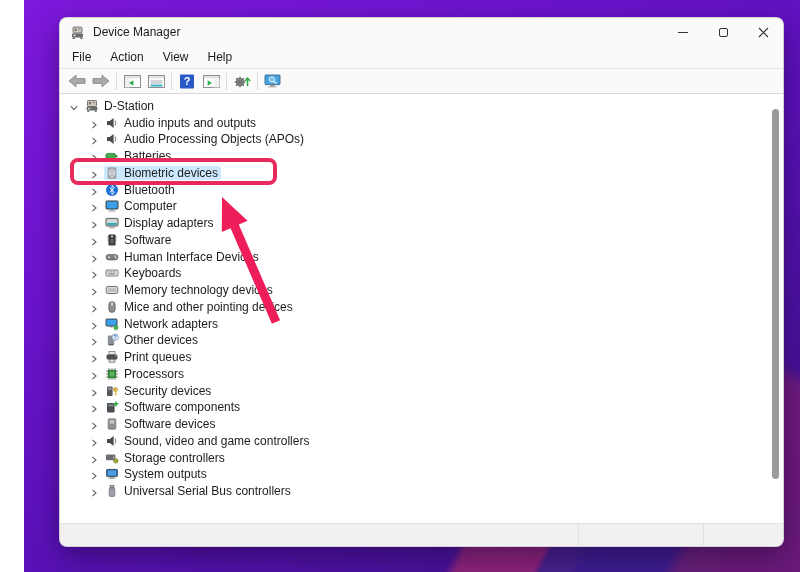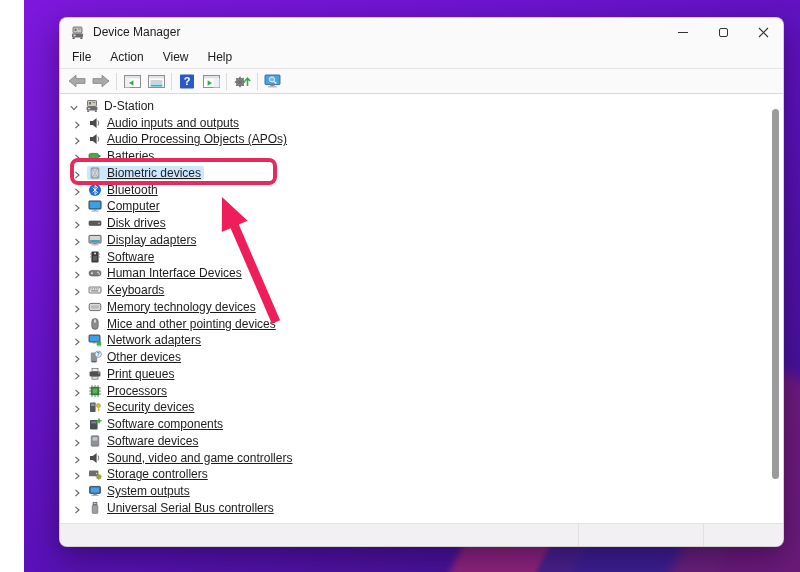--- a/index.html
+++ b/index.html
@@ -33,21 +33,21 @@
   #toolbar { position:absolute; left:0; top:51px; right:0; height:25px; background:#fbfafb;
              border-bottom:1px solid #d9d7da; display:flex; align-items:center; padding-left:5px; }
   .tb-btn { width:24px; height:21px; display:flex; align-items:center; justify-content:center; border-radius:3px; }
   .tb-sep { width:1px; height:17px; background:#dcdadd; margin:0 3px; }
 
   
   #tree { position:absolute; left:1px; top:76px; right:1px; bottom:23px; background:#fff; overflow:hidden; padding-top:2px; }
   .tree-row { height:16.75px; display:flex; align-items:flex-end; font-size:12px; color:#1c1c1c; white-space:nowrap; }
   .tree-row .chev { width:10px; height:10px; display:inline-flex; flex:0 0 auto; }
   .depth0 { padding-left:8px; }
-  .depth1 { padding-left:11px;text-decoration:underline; }
+  .depth1 { padding-left:28px; }
   .row-content { display:inline-flex; align-items:center; margin-left:5px; padding:0 3px 0 1px; border-radius:2px; }
   .row-content .icon { width:14px; height:14px; display:inline-flex; margin-right:5px; flex:0 0 auto; }
   .lbl { line-height:14px; }
 
   
   #vscroll { position:absolute; right:2px; top:76px; bottom:24px; width:11px; background:#fff; }
   #vscroll-thumb { position:absolute; left:2px; top:15px; width:7px; height:370px; background:#9b9b9b; border-radius:4px; }
   #bottombar { position:absolute; left:0; right:0; bottom:0; height:23px; background:#f2f0f3; border-top:1px solid #e3e1e4;
                border-radius:0 0 8px 8px; }
   .bb-sep { position:absolute; top:0; bottom:0; width:1px; background:#e3e0e4; }
@@ -312,36 +312,20 @@
         </div>
         <div class="tree-row depth1">
           <span class="chev">
             <svg width="10" height="10" viewBox="0 0 10 10">
               <path d="M3.4 1.8 L7 5 L3.4 8.2" stroke="#636363" stroke-width="1.1" fill="none"></path>
             </svg>
           </span>
           <span class="row-content">
             <span class="icon">
               <svg width="14" height="14" viewBox="0 0 14 14">
-                <rect x="1" y="5" width="12" height="4.4" rx="1" fill="#5b5b5b" stroke="#3e3e3e" stroke-width="0.6"></rect>
-                <circle cx="11" cy="7.2" r="0.8" fill="#cfcfcf"></circle>
-              </svg>
-            </span>
-            <span class="lbl">Disk drives</span>
-          </span>
-        </div>
-        <div class="tree-row depth1">
-          <span class="chev">
-            <svg width="10" height="10" viewBox="0 0 10 10">
-              <path d="M3.4 1.8 L7 5 L3.4 8.2" stroke="#636363" stroke-width="1.1" fill="none"></path>
-            </svg>
-          </span>
-          <span class="row-content">
-            <span class="icon">
-              <svg width="14" height="14" viewBox="0 0 14 14">
                 <rect x="1" y="2.4" width="12" height="7.6" rx="0.8" fill="#cfd5d9" stroke="#4a4a4a" stroke-width="0.9"></rect>
                 <rect x="2.2" y="7" width="9.6" height="2" fill="#2fa8b8"></rect>
                 <rect x="5.4" y="10" width="3.2" height="1.4" fill="#8a8a8a"></rect>
                 <rect x="3.4" y="11.4" width="7.2" height="1" fill="#adadad"></rect>
               </svg>
             </span>
             <span class="lbl">Display adapters</span>
           </span>
         </div>
         <div class="tree-row depth1">

